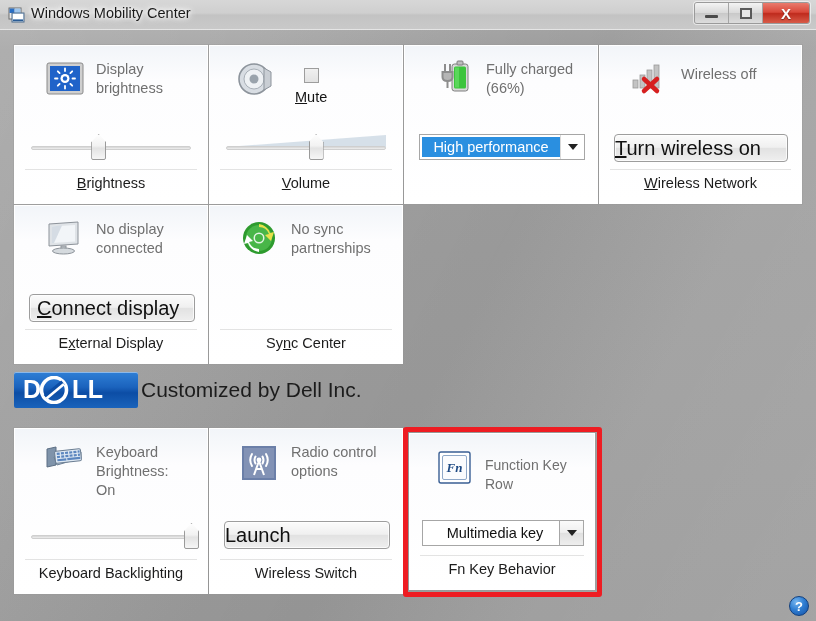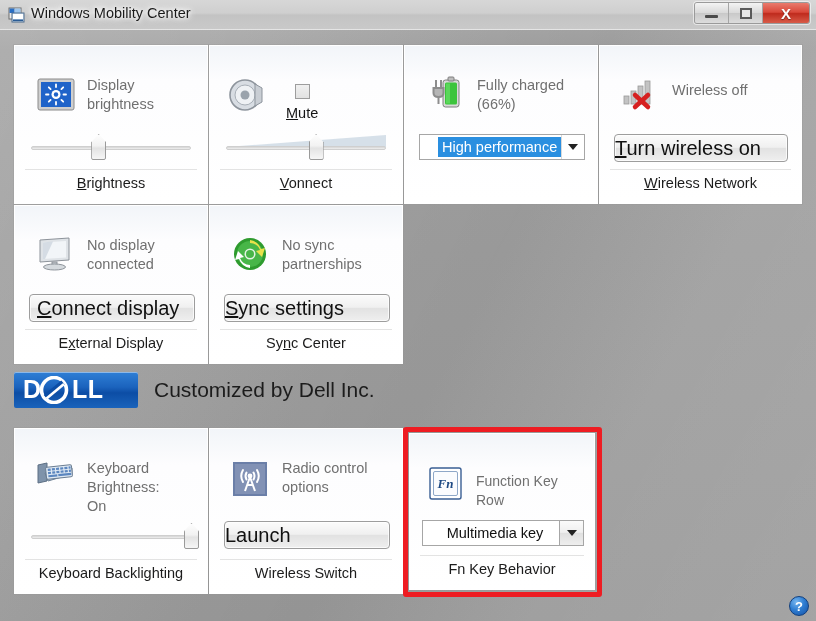--- a/index.html
+++ b/index.html
@@ -51,21 +51,21 @@
   .close-glyph { color: #fff; font-size: 15px; font-weight: bold; line-height: 1;
                  text-shadow: 0 1px 1px rgba(0,0,0,0.45); font-family:"Liberation Sans",sans-serif;}
 
   
   .tile {
     position: absolute;
     background: linear-gradient(180deg,#f2f5f9 0%, #fdfdfe 22%, #ffffff 100%);
     border: 1px solid #ffffff;
     box-shadow: 0 0 0 1px rgba(150,150,150,0.30);
   }
-  .tile-head { position: absolute; left: 4px; top: 10px; right: 0; height: 62px; margin-top: 16px; }
+  .tile-head { position: absolute; left: 13px; top: 10px; right: 0; height: 62px; }
   .tile-icon { position: absolute; left: 18px; top: 6px; width: 40px; height: 40px; }
   .tile-label {
     position: absolute; left: 68px; top: 4px; right: 8px;
     font-size: 14.5px; color: #707070; line-height: 19px;
   }
   .tile-foot {
     position: absolute; left: 10px; right: 10px; bottom: 6px; height: 28px;
     border-top: 1px solid #e3e3e3; padding-top: 5px;
     text-align: center; font-size: 14.5px; color: #1c1c1c;
   }
@@ -103,21 +103,21 @@
 
   
   .combo {
     position: absolute; height: 26px;
     background: #ffffff; border: 1px solid #a6a6a6;
     display: flex; align-items: center;
   }
   .combo .val {
     flex: 1; font-size: 14.5px; padding-left: 4px; color: #101010; white-space: nowrap;
   }
-  .combo.sel .val { background: #2a8fe0; color: #ffffff; padding: 2px 4px; margin-left: 18px; }
+  .combo.sel .val { background: #2a8fe0; color: #ffffff; padding: 2px 4px; margin-left: 2px; text-align: center; }
   .combo .arrowbox {
     width: 24px; height: 100%; display: flex; align-items: center; justify-content: center;
     border-left: 1px solid #d9d9d9;
   }
   .combo.btnstyle .arrowbox {
     background: linear-gradient(180deg,#fbfbfb 0%, #efefef 47%, #e0e0e0 52%, #eeeeee 100%);
     border-left: 1px solid #a6a6a6;
   }
   .caret { width: 0; height: 0; border-left: 5px solid transparent; border-right: 5px solid transparent;
            border-top: 6px solid #222; }
@@ -130,21 +130,21 @@
   .cblabel span.acc { text-decoration: underline; }
 
   
   .dell-banner { position: absolute; left: 14px; top: 372px; height: 36px; display: flex; align-items: center; }
   .dell-logo {
     width: 124px; height: 36px; border-radius: 2px;
     background: linear-gradient(180deg,#2f7fd6 0%, #1b63bd 42%, #0c4da5 58%, #1a63bb 100%);
     display: flex; align-items: center; justify-content: center;
     box-shadow: inset 0 1px 0 rgba(255,255,255,0.45);
   }
-  .dell-text { margin-left: 16px; font-size: 21px; color: #1c1c1c; white-space: nowrap; }
+  .dell-text { margin-left: 3px; font-size: 21px; color: #1c1c1c; white-space: nowrap; }
 
   
   .hl { position: absolute; border: 5px solid #ee1c22; border-radius: 3px; pointer-events: none; }
 
   
   .help {
     position: absolute; right: 7px; bottom: 5px; width: 20px; height: 20px; border-radius: 50%;
     background: radial-gradient(circle at 35% 28%, #77b6ef 0%, #2f7ed2 45%, #1550a4 100%);
     border: 1px solid #11407f; display: flex; align-items: center; justify-content: center;
     color: #fff; font-size: 13px; font-weight: bold;
@@ -227,21 +227,21 @@
         <div class="cbox"></div>
         <div class="cblabel"><span class="acc">M</span>ute</div>
       </div>
     </div>
     <div class="slider" style="top:88px;">
       <div class="wedge"></div>
       <div class="track"></div>
       <div class="thumb" style="left:56%;"></div>
     </div>
     <div class="tile-foot">
-      <span class="acc">V</span><span>onnect</span>
+      <span class="acc">V</span><span>olume</span>
     </div>
   </div>
 
   <div class="tile" style="left:404px; top:45px; width:194px; height:159px;">
     <div class="tile-head">
       <div class="tile-icon" style="left:18px; top:2px;">
         <svg class="icon-svg" width="40" height="40" viewBox="0 0 40 40">
           <rect x="16" y="6" width="16" height="27" rx="2.5" fill="#d9d9d9" stroke="#7e7e7e"></rect>
           <rect x="21" y="3" width="6" height="4" rx="1" fill="#bdbdbd" stroke="#7e7e7e"></rect>
           <rect x="18" y="8.5" width="12" height="22" rx="1.5" fill="#3cc43c"></rect>
@@ -320,23 +320,20 @@
           <circle cx="18" cy="18" r="16" fill="#2e9b2e"></circle>
           <circle cx="18" cy="18" r="13" fill="#48b648"></circle>
           <path d="M18 7 A11 11 0 0 1 28 14 L24 15 L30 21 L33 12 L29 13 A14 14 0 0 0 18 4 Z" fill="#e8e14a"></path>
           <path d="M18 29 A11 11 0 0 1 8 22 L12 21 L6 15 L3 24 L7 23 A14 14 0 0 0 18 32 Z" fill="#ffffff"></path>
           <circle cx="18" cy="18" r="5.5" fill="#ffffff" opacity="0.85"></circle>
           <circle cx="18" cy="18" r="4" fill="#48b648"></circle>
         </svg>
       </div>
       <div class="tile-label" style="white-space:pre-line;">No sync
 partnerships</div>
-    </div>
-    <div class="btn" style="left:14px; top:88px; width:166px;">
-      <div><span class="acc">S</span>ync settings</div>
     </div>
     <div class="tile-foot">
       <span>Sy</span><span class="acc">n</span><span>c Center</span>
     </div>
   </div>
 
   <div class="dell-banner">
     <div class="dell-logo">
       <svg class="icon-svg" width="112" height="28" viewBox="0 0 112 28">
         <text x="3" y="22" font-family="Liberation Sans, sans-serif" font-size="25" font-weight="bold" fill="#ffffff" letter-spacing="0.5">D</text>

